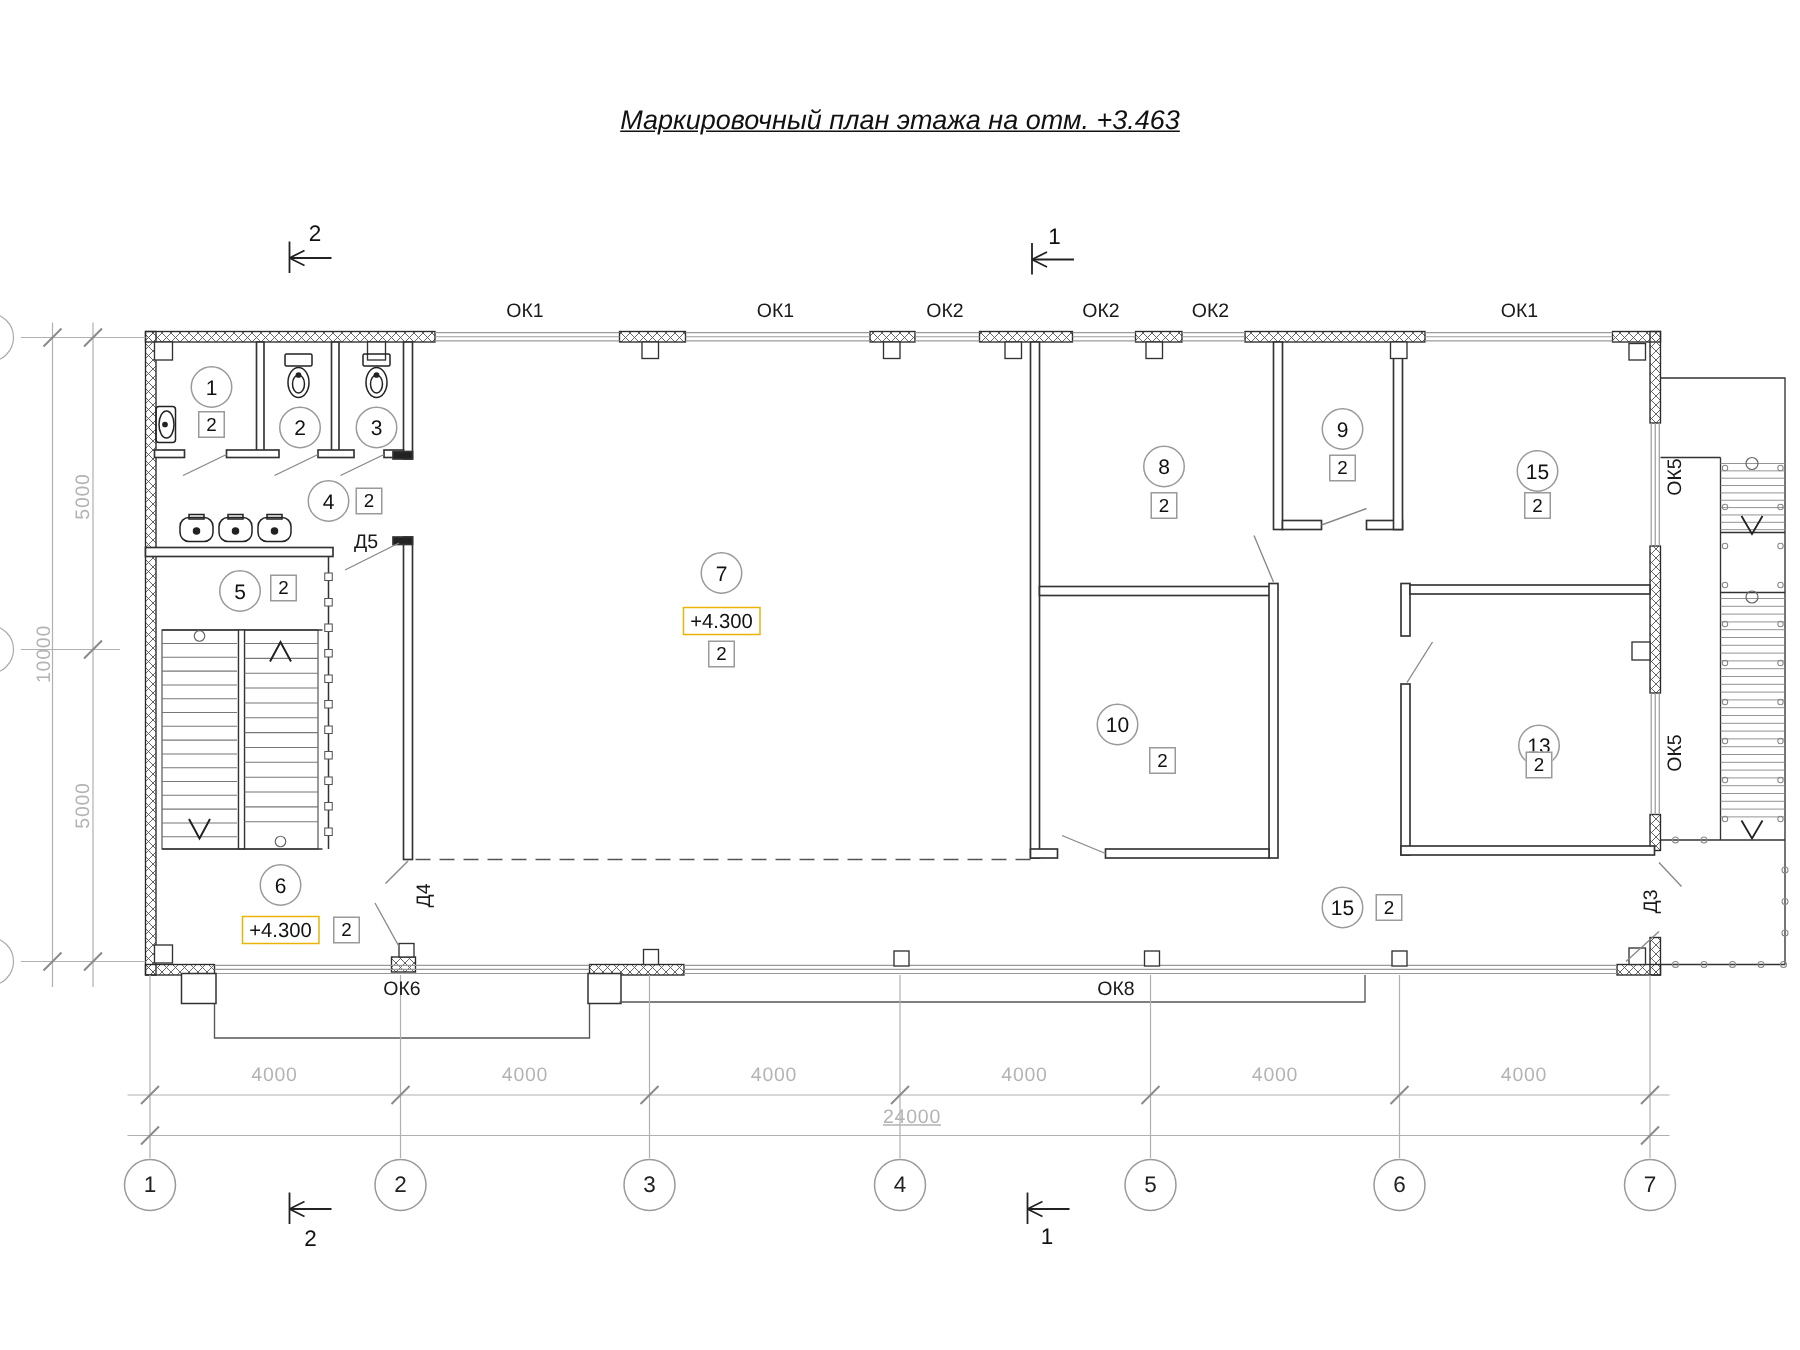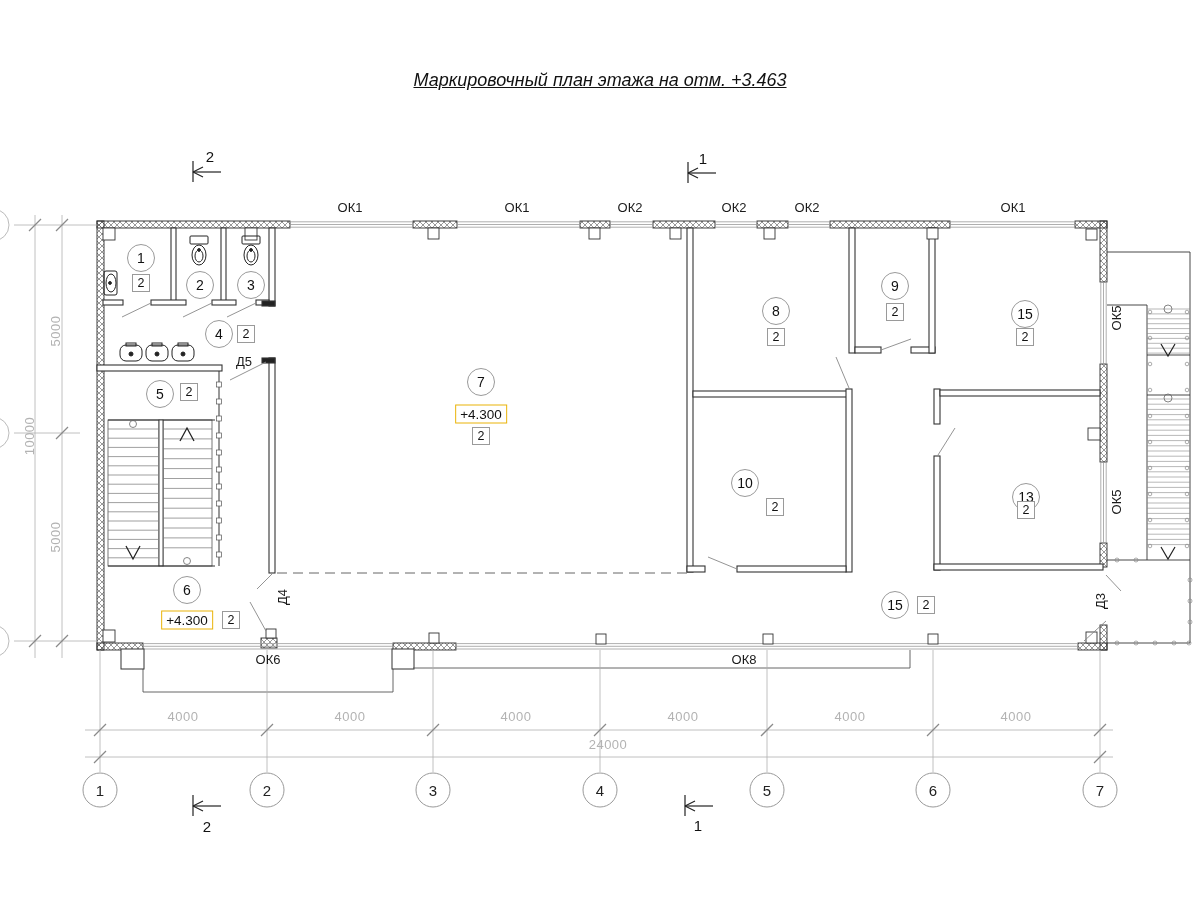--- a/index.html
+++ b/index.html
@@ -442,21 +442,21 @@
       <div class="lbl-mark rot" style="position: absolute; left: 1116px; top: 502px;">ОК5</div>
       <div class="lbl-mark abs" style="position: absolute; left: 244px; top: 361px;">Д5</div>
       <div class="lbl-mark rot" style="position: absolute; left: 282px; top: 597px;">Д4</div>
       <div class="lbl-mark rot" style="position: absolute; left: 1100px; top: 601px;">Д3</div>
       <div class="lbl-dim abs" style="position: absolute; left: 183px; top: 716px;">4000</div>
       <div class="lbl-dim abs" style="position: absolute; left: 350px; top: 716px;">4000</div>
       <div class="lbl-dim abs" style="position: absolute; left: 516px; top: 716px;">4000</div>
       <div class="lbl-dim abs" style="position: absolute; left: 683px; top: 716px;">4000</div>
       <div class="lbl-dim abs" style="position: absolute; left: 850px; top: 716px;">4000</div>
       <div class="lbl-dim abs" style="position: absolute; left: 1016px; top: 716px;">4000</div>
-      <div class="lbl-dim abs" style="position: absolute; left: 608px; top: 744px;">24000</div>
+      <div class="lbl-dim abs" style="position: absolute; left: 608px; top: 744px; text-decoration: underline;">24000</div>
       <div class="lbl-dim rot" style="position: absolute; left: 55px; top: 331px;">5000</div>
       <div class="lbl-dim rot" style="position: absolute; left: 29px; top: 436px;">10000</div>
       <div class="lbl-dim rot" style="position: absolute; left: 55px; top: 537px;">5000</div>
       <div class="lbl-sec abs" style="position: absolute; left: 210px; top: 156px;">2</div>
       <div class="lbl-sec abs" style="position: absolute; left: 703px; top: 158px;">1</div>
       <div class="lbl-sec abs" style="position: absolute; left: 207px; top: 826px;">2</div>
       <div class="lbl-sec abs" style="position: absolute; left: 698px; top: 825px;">1</div>
       <div class="axis-circle abs" style="position: absolute; left: 100px; top: 790px;">1</div>
       <div class="axis-circle abs" style="position: absolute; left: 267px; top: 790px;">2</div>
       <div class="axis-circle abs" style="position: absolute; left: 433px; top: 790px;">3</div>

